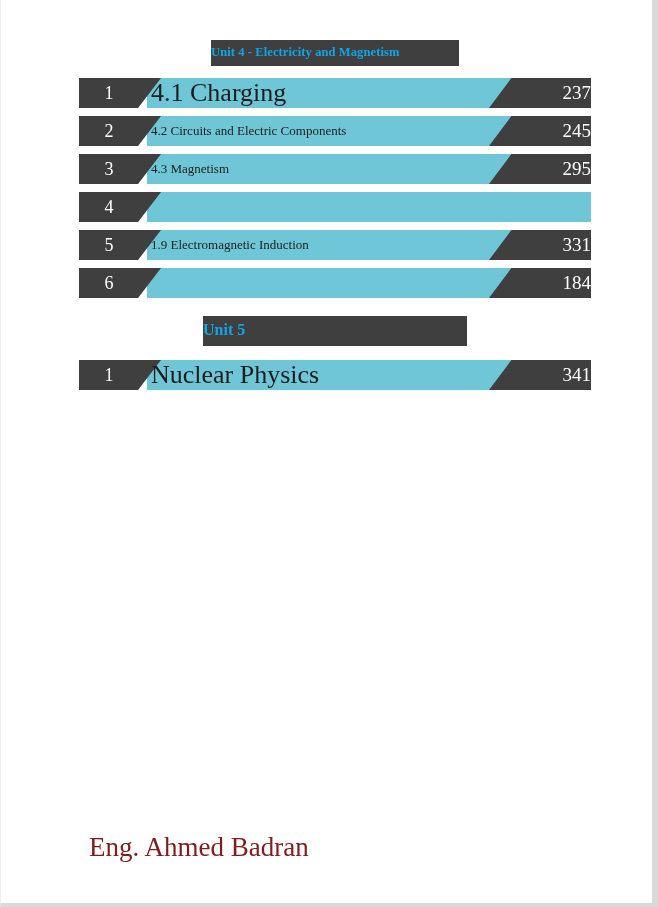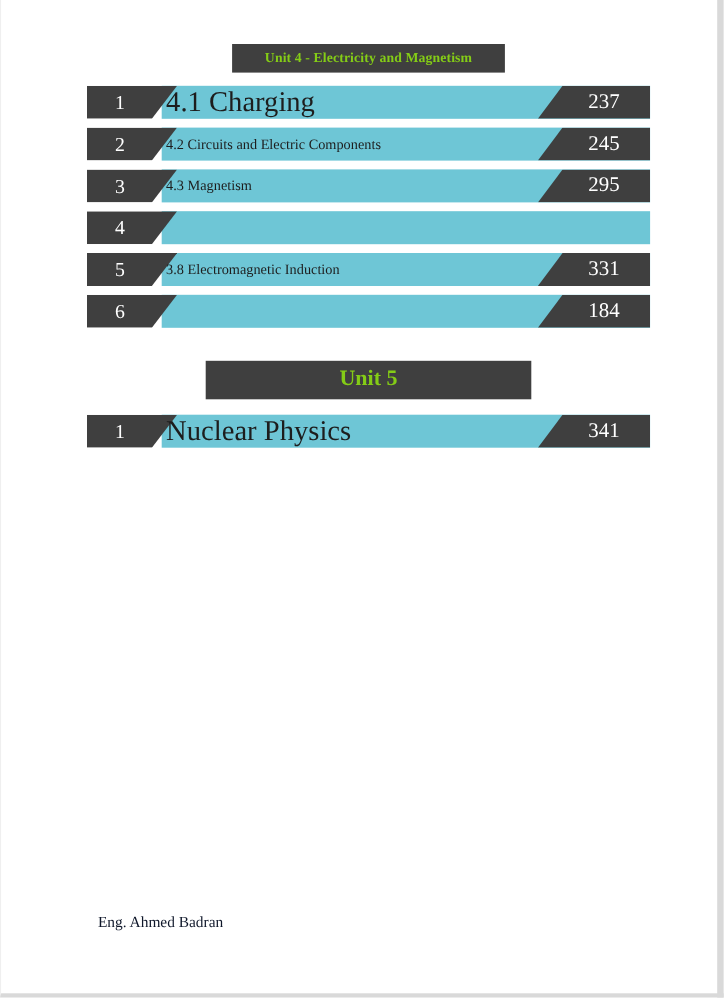--- a/index.html
+++ b/index.html
@@ -26,36 +26,36 @@
   .content {
     position: absolute;
     left: 78px;
     top: 40px;
     width: 512px;
   }
 
   
   .section-header {
     background: #3f3f3f;
-    color: #84cc16;
-    text-align: center;
+    color: #0ea5e9;
+    text-align: left;
     font-weight: bold;
     font-family: "Liberation Serif", serif;
   }
   .section-header.unit4 {
     width: 248px;
     margin: 0 auto 12px auto;
     font-size: 12.5px;
     padding: 5px 0 6px 0;
     letter-spacing: 0.1px;
   }
   .section-header.unit5 {
-    width: 296px;
-    margin: 30px auto 14px auto;
-    font-size: 20px;
+    width: 264px;
+    margin: 18px auto 14px auto;
+    font-size: 16px;
     padding: 5px 0 7px 0;
   }
 
   
   .row {
     position: relative;
     height: 30px;
     margin-bottom: 8px;
   }
   .row-bar {
@@ -94,37 +94,37 @@
   .row-page {
     position: absolute;
     right: 0;
     top: 0;
     width: 102px;
     height: 30px;
     background: #3f3f3f;
     color: #ffffff;
     font-size: 19px;
     line-height: 30px;
-    text-align: center;
+    text-align: right;
     -webkit-clip-path: polygon(22% 0, 100% 0, 100% 100%, 0 100%);
     clip-path: polygon(22% 0, 100% 0, 100% 100%, 0 100%);
     box-sizing: border-box;
     padding-left: 18px;
   }
 
   
   .t-lg  { font-size: 26px; }
   .t-md  { font-size: 13px; }
 
   .footer {
     position: absolute;
     left: 88px;
     top: 832px;
-    font-size: 14px;
-    color: #0f172a;
+    font-size: 27px;
+    color: #7f1d1d;
     font-family: "Liberation Serif", serif;
   }
 </style>
 </head>
 <body>
 
 <div class="page">
   <div class="content">
 
     <div class="section-header unit4">Unit 4 - Electricity and Magnetism</div>
@@ -153,21 +153,21 @@
       </div>
 
       <div class="row">
         <div class="row-bar"></div>
         <div class="row-num">4</div>
       </div>
 
       <div class="row">
         <div class="row-bar"></div>
         <div class="row-num">5</div>
-        <div class="row-title t-md">3.8 Electromagnetic Induction</div>
+        <div class="row-title t-md">1.9 Electromagnetic Induction</div>
         <div class="row-page">331</div>
       </div>
 
       <div class="row">
         <div class="row-bar"></div>
         <div class="row-num">6</div>
         <div class="row-page">184</div>
       </div>
 
     </div>

